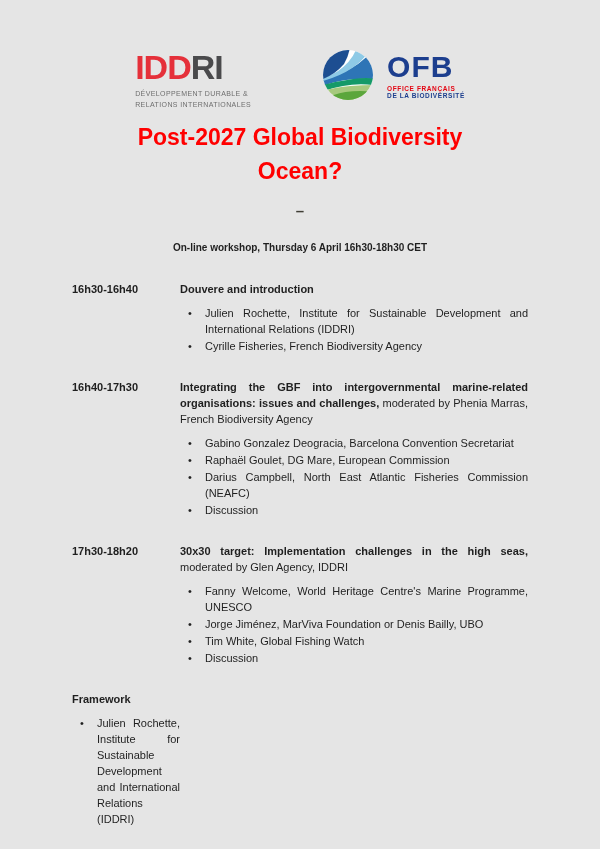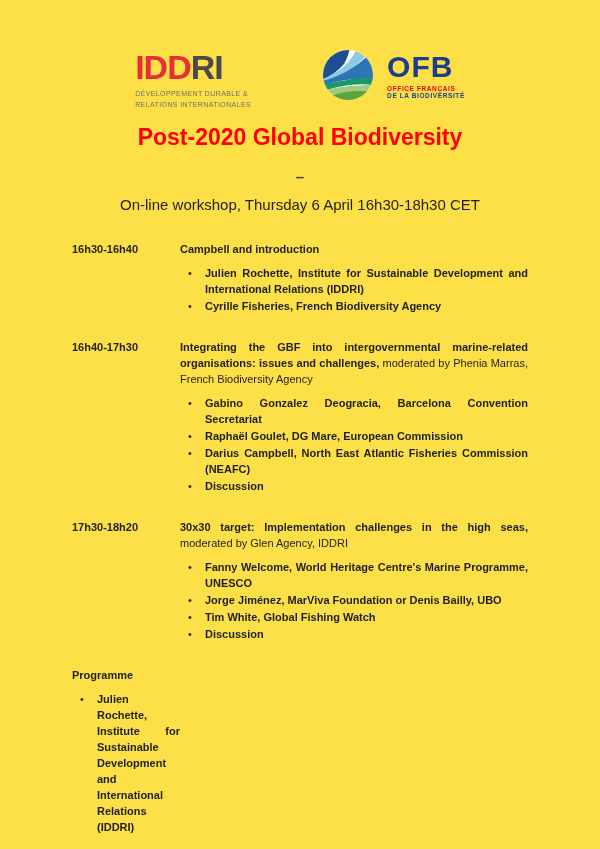--- a/index.html
+++ b/index.html
@@ -1,18 +1,18 @@
 <!DOCTYPE html>
 <html><head>
 <meta charset="utf-8">
 <style>
   html,body { margin:0; padding:0; background:#ffffff; }
   .page {
     width:600px; height:849px; box-sizing:border-box;
-    background:#fde047; overflow:hidden;
+    background:#e5e5e5; overflow:hidden;
     padding:50px 72px 0 72px;
     font-family:"Liberation Sans", sans-serif;
     color:#1f1f1f;
   }
 
   
   .logo-row { display:flex; justify-content:center; align-items:flex-start; gap:72px; }
   .iddri { text-align:left; }
   .iddri-word { font-size:34px; font-weight:bold; letter-spacing:-1px; line-height:1; }
   .iddri-word .red { color:#e5303a; }
@@ -21,32 +21,32 @@
   .ofb { display:flex; align-items:center; gap:14px; }
   .ofb-globe { width:50px; height:50px; display:block; }
   .ofb-acronym { font-size:30px; font-weight:bold; color:#1c3e8e; line-height:1; letter-spacing:1px; }
   .ofb-tag1 { font-size:6.5px; font-weight:bold; color:#e30613; letter-spacing:0.6px; margin-top:3px; white-space:nowrap; }
   .ofb-tag2 { font-size:6.5px; font-weight:bold; color:#1c3e8e; letter-spacing:0.6px; white-space:nowrap; }
 
   
   .doc-title { margin-top:10px; text-align:center; font-weight:bold; font-size:23px; line-height:34px; color:#ff0000; }
   .doc-title span { display:block; }
   .separator { text-align:center; font-weight:bold; color:#3f3e35; font-size:15px; line-height:1; margin-top:5px; }
-  .doc-subtitle { text-align:center; font-weight:normal; font-size:15px; margin-top:12px; color:#1f1f1f; }
+  .doc-subtitle { text-align:center; font-weight:bold; font-size:10px; margin-top:24px; color:#1f1f1f; }
 
   
   .agenda { margin-top:28px; }
   .agenda-row { display:grid; grid-template-columns:108px 1fr; margin-bottom:24px; }
   .agenda-time { font-weight:bold; font-size:11px; line-height:16px; }
   .agenda-content { font-size:11px; line-height:16px; }
   .agenda-heading { margin:0; text-align:justify; }
   .agenda-bullets { list-style:none; margin:8px 0 0 0; padding:0 0 0 8px; }
   .agenda-bullets li { display:flex; margin-bottom:1px; }
   .bullet-marker { flex:0 0 17px; width:17px; }
-  .li-text { flex:1; text-align:justify;font-weight:bold; }
+  .li-text { flex:1; text-align:justify; }
 </style>
 </head>
 <body>
 
 <div class="page">
 
   <div class="logo-row">
     <div class="iddri">
       <div class="iddri-word"><span class="red">IDD</span><span class="dark">RI</span></div>
       <div class="iddri-tagline">
@@ -74,31 +74,32 @@
       </svg>
       <div class="ofb-text">
         <div class="ofb-acronym">OFB</div>
         <div class="ofb-tag1">OFFICE FRANÇAIS</div>
         <div class="ofb-tag2">DE LA BIODIVERSITÉ</div>
       </div>
     </div>
   </div>
 
   <h1 class="doc-title">
-    <span>Post-2020 Global Biodiversity</span>
+    <span>Post-2027 Global Biodiversity</span>
+    <span>Ocean?</span>
   </h1>
   <div class="separator">–</div>
   <div class="doc-subtitle">On-line workshop, Thursday 6 April 16h30-18h30 CET</div>
 
   <div class="agenda">
 
     <div class="agenda-row">
       <div class="agenda-time">16h30-16h40</div>
       <div class="agenda-content">
-        <p class="agenda-heading"><strong>Campbell and introduction</strong> <span></span></p>
+        <p class="agenda-heading"><strong>Douvere and introduction</strong> <span></span></p>
         <ul class="agenda-bullets">
           <li>
               <span class="bullet-marker">•</span>
               <span class="li-text">Julien Rochette, Institute for Sustainable Development and International Relations (IDDRI)</span>
             </li>
           <li>
               <span class="bullet-marker">•</span>
               <span class="li-text">Cyrille Fisheries, French Biodiversity Agency</span>
             </li>
         </ul>
@@ -150,21 +151,21 @@
           <li>
               <span class="bullet-marker">•</span>
               <span class="li-text">Discussion</span>
             </li>
         </ul>
       </div>
     </div>
 
     <div class="agenda-row">
       <div class="agenda-content">
-        <p class="agenda-heading"><strong>Programme</strong> <span></span></p>
+        <p class="agenda-heading"><strong>Framework</strong> <span></span></p>
         <ul class="agenda-bullets">
           <li>
               <span class="bullet-marker">•</span>
               <span class="li-text">Julien Rochette, Institute for Sustainable Development and International Relations (IDDRI)</span>
             </li>
         </ul>
       </div>
     </div>
 
   </div>

